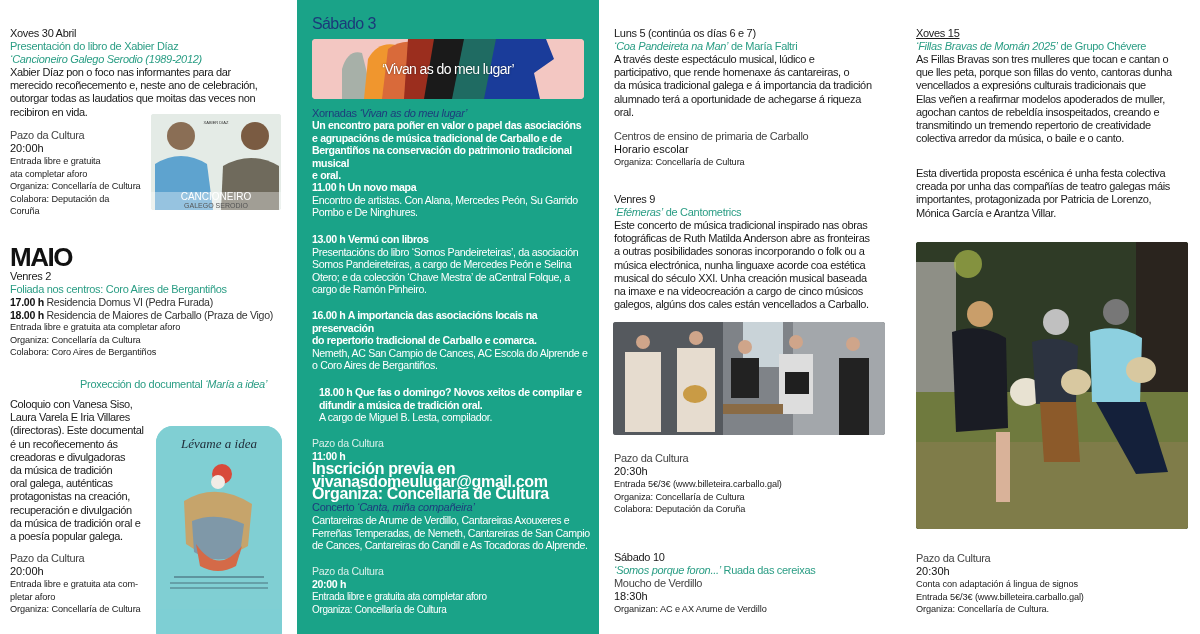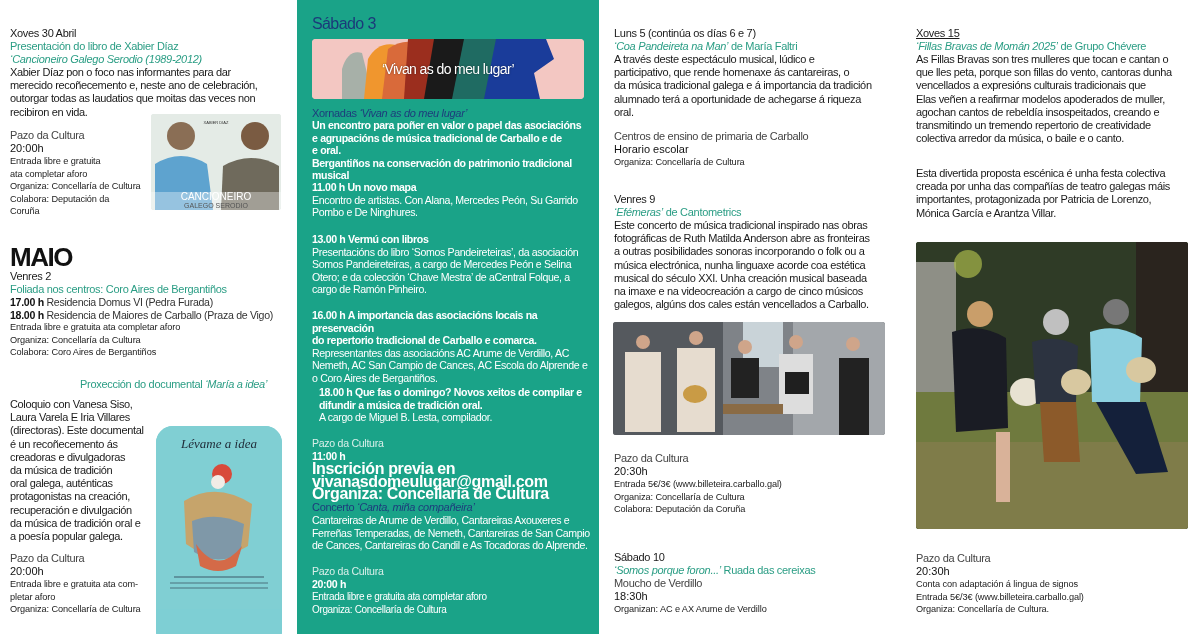--- a/index.html
+++ b/index.html
@@ -141,40 +141,39 @@
       <path d="M172 60 L184 0 L234 0 L242 20 L222 34 L228 60 Z" fill="#1a3c9a"></path>
     </svg>
     <div class="t">‘Vivan as do meu lugar’</div>
   </div>
   <div class="abs navy" style="left:15px;top:107px;">
     <span>Xornadas </span><i>‘Vivan as do meu lugar’</i>
   </div>
   <div class="abs wb wbb" style="left:15px;top:119px;width:280px;">
     <div>Un encontro para poñer en valor o papel das asociacións</div>
     <div>e agrupacións de música tradicional de Carballo e de</div>
+    <div>Bergantiños na conservación do patrimonio tradicional musical</div>
     <div>e oral.</div>
-    <div>Bergantiños na conservación do patrimonio tradicional musical</div>
   </div>
 
   <div class="abs wb" style="left:15px;top:181px;width:285px;">
     <div class="wbb">11.00 h Un novo mapa</div>
     <div>Encontro de artistas. Con Alana, Mercedes Peón, Su Garrido</div>
     <div>Pombo e De Ninghures.</div>
   </div>
   <div class="abs wb" style="left:15px;top:233px;width:285px;">
     <div class="wbb">13.00 h Vermú con libros</div>
     <div>Presentacións do libro ‘Somos Pandeireteiras’, da asociación</div>
     <div>Somos Pandeireteiras, a cargo de Mercedes Peón e Selina</div>
     <div>Otero; e da colección ‘Chave Mestra’ de aCentral Folque, a</div>
     <div>cargo de Ramón Pinheiro.</div>
   </div>
   <div class="abs wb" style="left:15px;top:309px;width:285px;">
     <div class="wbb">16.00 h A importancia das asociacións locais na preservación</div>
     <div class="wbb">do repertorio tradicional de Carballo e comarca.</div>
-    <div>Representantes das asociacións AC Arume de Verdillo, AC</div>
     <div>Nemeth, AC San Campio de Cances, AC Escola do Alprende e</div>
     <div>o Coro Aires de Bergantiños.</div>
   </div>
   <div class="abs wb" style="left:22px;top:386px;width:285px;">
     <div class="wbb">18.00 h Que fas o domingo? Novos xeitos de compilar e</div>
     <div class="wbb">difundir a música de tradición oral.</div>
     <div>A cargo de Miguel B. Lesta, compilador.</div>
   </div>
 
   <div class="abs wv" style="left:15px;top:437px;">Pazo da Cultura</div>

